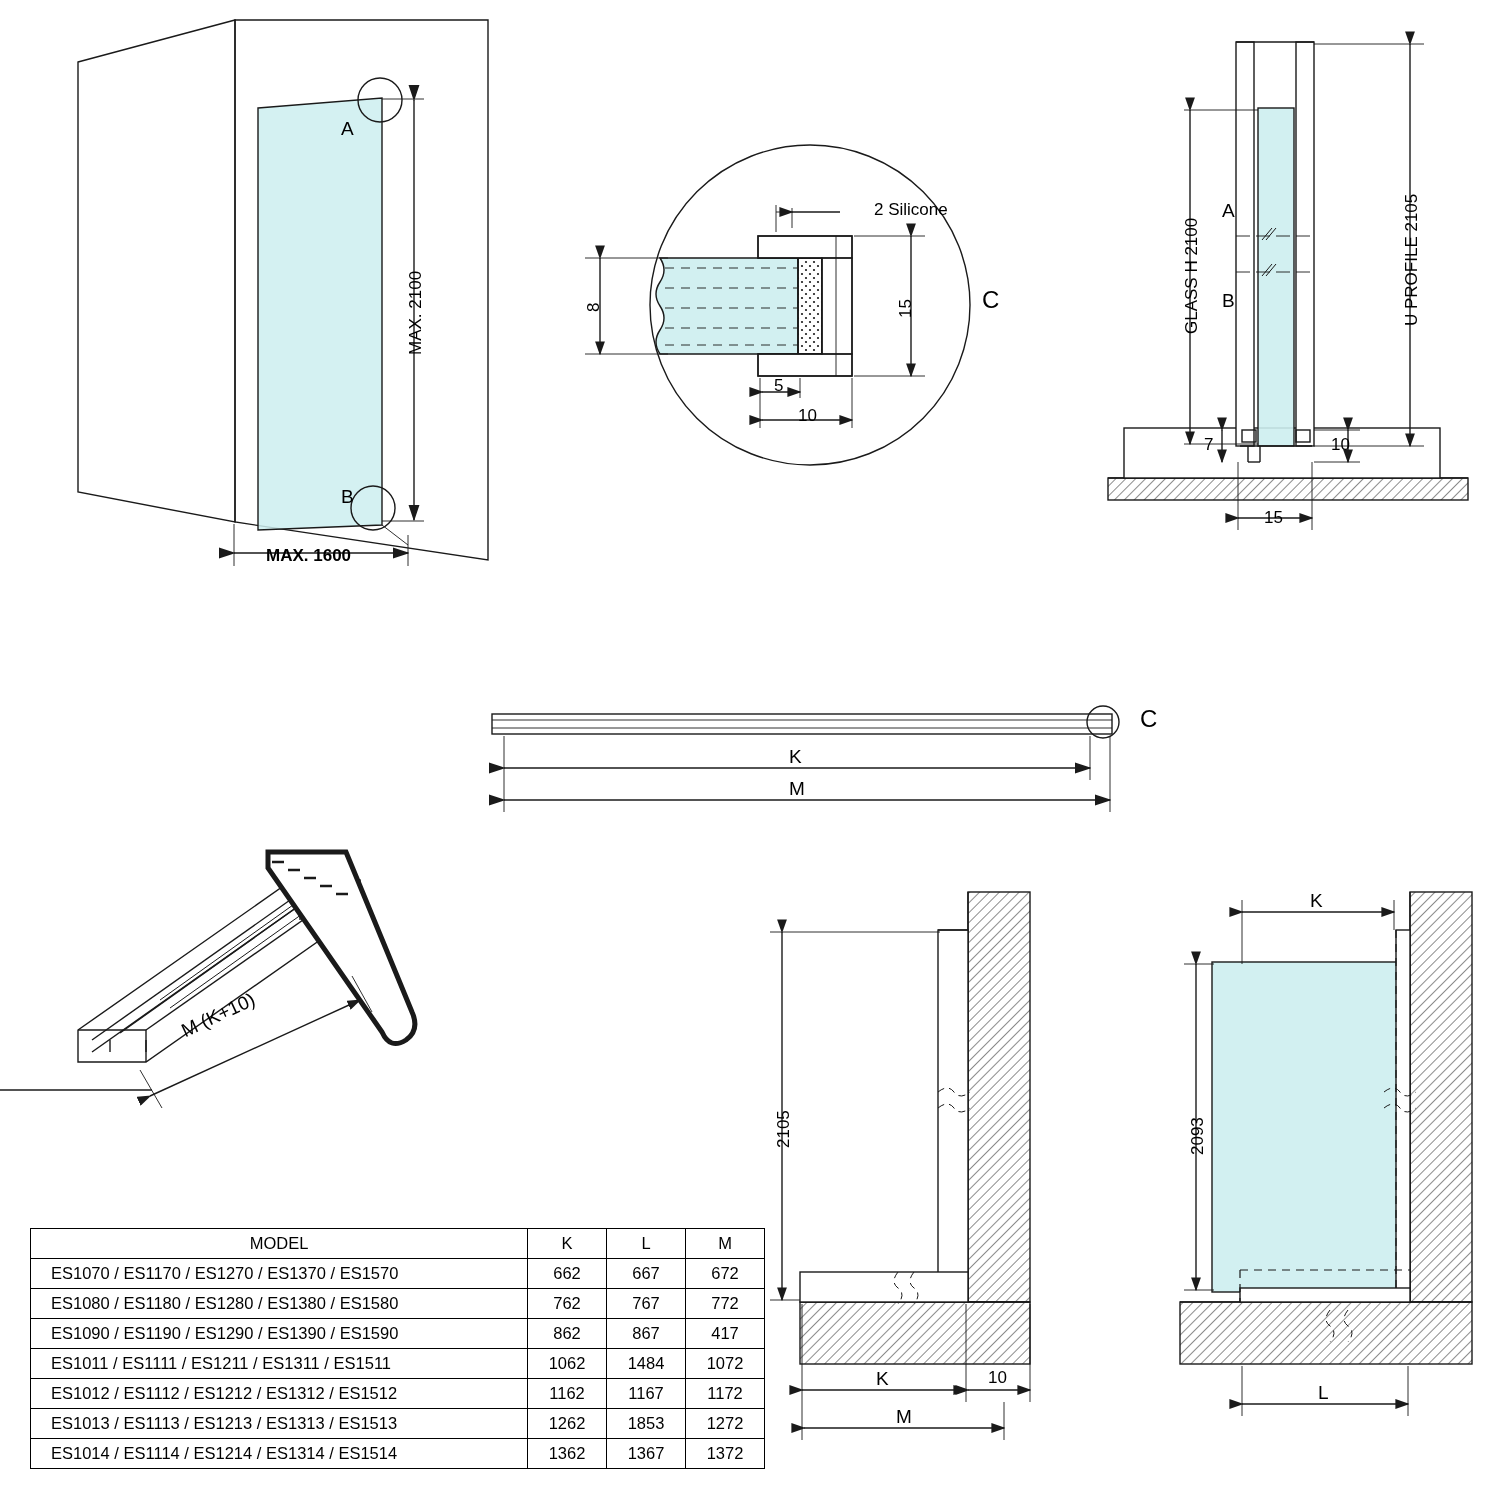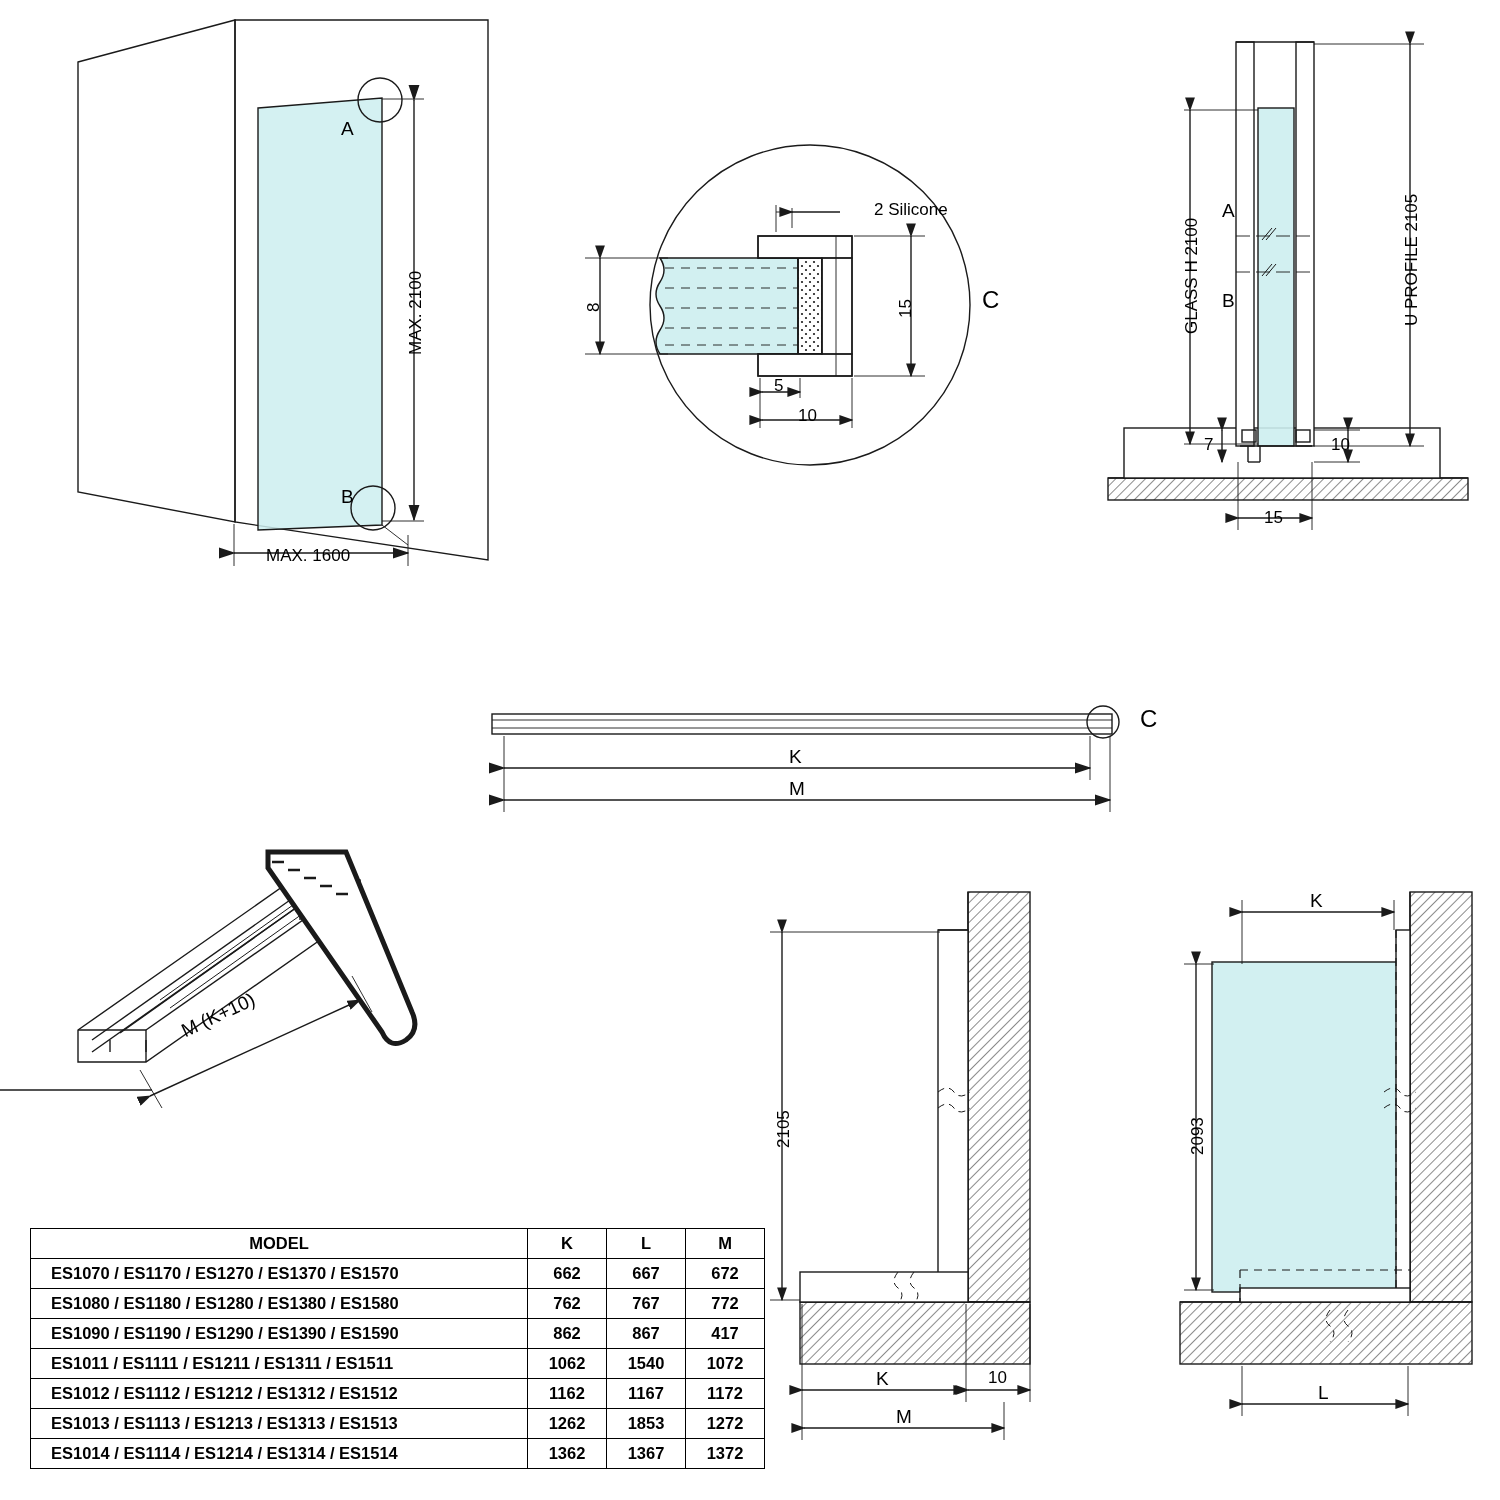--- a/index.html
+++ b/index.html
@@ -3,21 +3,21 @@
 <meta charset="utf-8">
 <style>
   html,body{margin:0;padding:0;background:#ffffff;}
   body{width:1500px;height:1500px;position:relative;font-family:"Liberation Sans", sans-serif;color:#000;}
   .stage{position:absolute;left:0;top:0;width:1500px;height:1500px;}
   svg{position:absolute;left:0;top:0;width:1500px;height:1500px;overflow:visible;}
   .lbl{position:absolute;font-size:17px;color:#000;white-space:nowrap;}
   .lbl.big{font-size:19px;}
   .rot90{transform:rotate(-90deg);transform-origin:0 0;}
   table.models{position:absolute;left:30px;top:1228px;border-collapse:collapse;font-size:16.5px;}
-  table.models td,table.models th{border:1px solid #000;padding:3px 6px;font-weight:bold;text-align:center;height:23px;}
+  table.models td,table.models th{border:1px solid #000;padding:3px 6px;font-weight:normal;text-align:center;height:23px;}
   table.models td.model{text-align:left;padding-left:20px;width:470px;}
   table.models th.model{text-align:center;width:470px;}
   table.models td.num,table.models th.num{width:66px;}
 </style>
 </head>
 <body>
 
 <div class="stage">
 
 <svg viewBox="0 0 1500 1500">
@@ -251,21 +251,21 @@
       <line x1="1242" y1="1366" x2="1242" y2="1416" stroke-width="0.9"></line>
       <line x1="1408" y1="1366" x2="1408" y2="1416" stroke-width="0.9"></line>
     </g>
 
   </g>
 </svg>
 
 <div class="lbl big" style="left:341px;top:118px;">A</div>
 <div class="lbl big" style="left:341px;top:486px;">B</div>
 <div class="lbl rot90" style="left:406px;top:355px;">MAX. 2100</div>
-<div class="lbl" style="left:266px;top:546px;">MAX. 1600</div>
+<div class="lbl" style="left:266px;top:546px;font-weight:bold;">MAX. 1600</div>
 
 <div class="lbl" style="left:846px;top:200px;margin-left:28px;">2 Silicone</div>
 <div class="lbl rot90" style="left:584px;top:312px;">8</div>
 <div class="lbl rot90" style="left:896px;top:318px;">15</div>
 <div class="lbl" style="left:774px;top:376px;">5</div>
 <div class="lbl" style="left:798px;top:406px;">10</div>
 <div class="lbl big" style="left:982px;top:286px;font-size:24px;">C</div>
 
 <div class="lbl rot90" style="left:1182px;top:334px;">GLASS H 2100</div>
 <div class="lbl rot90" style="left:1402px;top:326px;">U PROFILE 2105</div>
@@ -314,21 +314,21 @@
     </tr>
     <tr>
       <td class="model">ES1090 / ES1190 / ES1290 / ES1390 / ES1590</td>
       <td class="num">862</td>
       <td class="num">867</td>
       <td class="num">417</td>
     </tr>
     <tr>
       <td class="model">ES1011 / ES1111 / ES1211 / ES1311 / ES1511</td>
       <td class="num">1062</td>
-      <td class="num">1540</td>
+      <td class="num">1484</td>
       <td class="num">1072</td>
     </tr>
     <tr>
       <td class="model">ES1012 / ES1112 / ES1212 / ES1312 / ES1512</td>
       <td class="num">1162</td>
       <td class="num">1167</td>
       <td class="num">1172</td>
     </tr>
     <tr>
       <td class="model">ES1013 / ES1113 / ES1213 / ES1313 / ES1513</td>

